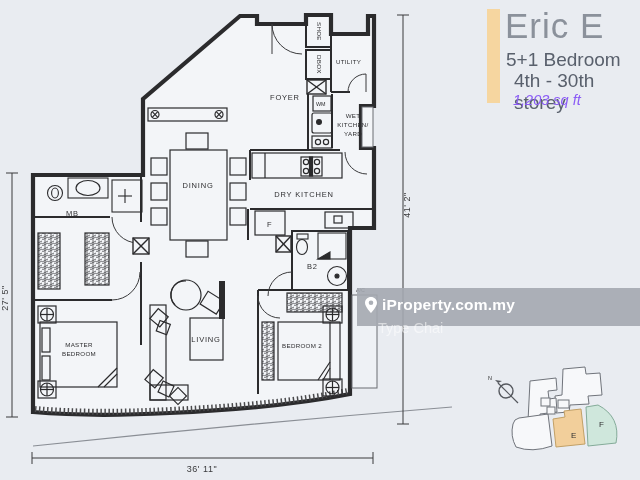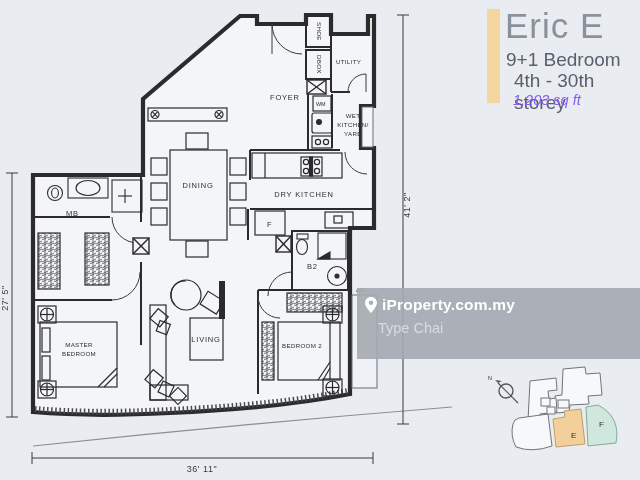--- a/index.html
+++ b/index.html
@@ -9,21 +9,21 @@
 
   
   .accent-bar{position:absolute;left:487px;top:9px;width:13px;height:94px;background:#f6d6a0;}
   .type-title{position:absolute;left:505px;top:6px;font-size:35px;color:#8b919b;
               letter-spacing:1px;font-weight:400;}
   .sub1{position:absolute;left:506px;top:49px;font-size:19px;color:#59606c;}
   .sub2{position:absolute;left:506px;top:70px;font-size:19px;color:#59606c;margin-left:8px;}
   .sub3{position:absolute;left:513px;top:92px;font-size:14.5px;color:#8b5cf6;font-style:italic;}
 
   
-  .watermark{position:absolute;left:357px;top:288px;width:283px;height:71px;
+  .watermark{position:absolute;left:357px;top:288px;width:283px;height:38px;
              background:rgba(164,168,176,0.90);}
   .wm-row{position:absolute;left:8px;top:8px;display:flex;align-items:center;}
   .wm-brand{color:#ffffff;font-weight:bold;font-size:15.5px;margin-left:5px;letter-spacing:0.2px;}
   .wm-author{position:absolute;left:21px;top:32px;color:rgba(255,255,255,0.55);font-size:14.5px;}
 
   
   text{font-family:"Liberation Sans",sans-serif;fill:#2e2e30;}
   .rlabel{font-size:7.5px;letter-spacing:0.8px;}
   .rsmall{font-size:6.2px;letter-spacing:0.3px;}
   .rtiny{font-size:5.4px;}
@@ -257,21 +257,21 @@
         <line x1="518" y1="403" x2="498" y2="383" stroke="#55585e" stroke-width="1.2"></line>
         <path d="M498,383 L495,380 L502,381 Z" fill="#55585e"></path>
         <circle cx="506" cy="391" r="7" fill="none" stroke="#55585e" stroke-width="1.4"></circle>
         <text class="rtiny" x="488" y="380" fill="#55585e">N</text>
       </g>
     </g>
   </svg>
 
   <div class="accent-bar"></div>
   <div class="type-title">Eric E</div>
-  <div class="sub1">9+1 Bedroom</div>
+  <div class="sub1">5+1 Bedroom</div>
   <div class="sub2">4th - 30th storey</div>
   <div class="sub3">1,203 sq ft</div>
 
   <div class="watermark">
     <div class="wm-row">
       <svg width="12" height="16" viewBox="0 0 12 16">
         <path d="M6,0 C2.7,0 0,2.6 0,5.8 C0,10 6,16 6,16 C6,16 12,10 12,5.8 C12,2.6 9.3,0 6,0 Z
                  M6,8 A2.3,2.3 0 1 1 6,3.4 A2.3,2.3 0 1 1 6,8 Z" fill="#ffffff" fill-rule="evenodd"></path>
       </svg>
       <span class="wm-brand">iProperty.com.my</span>

